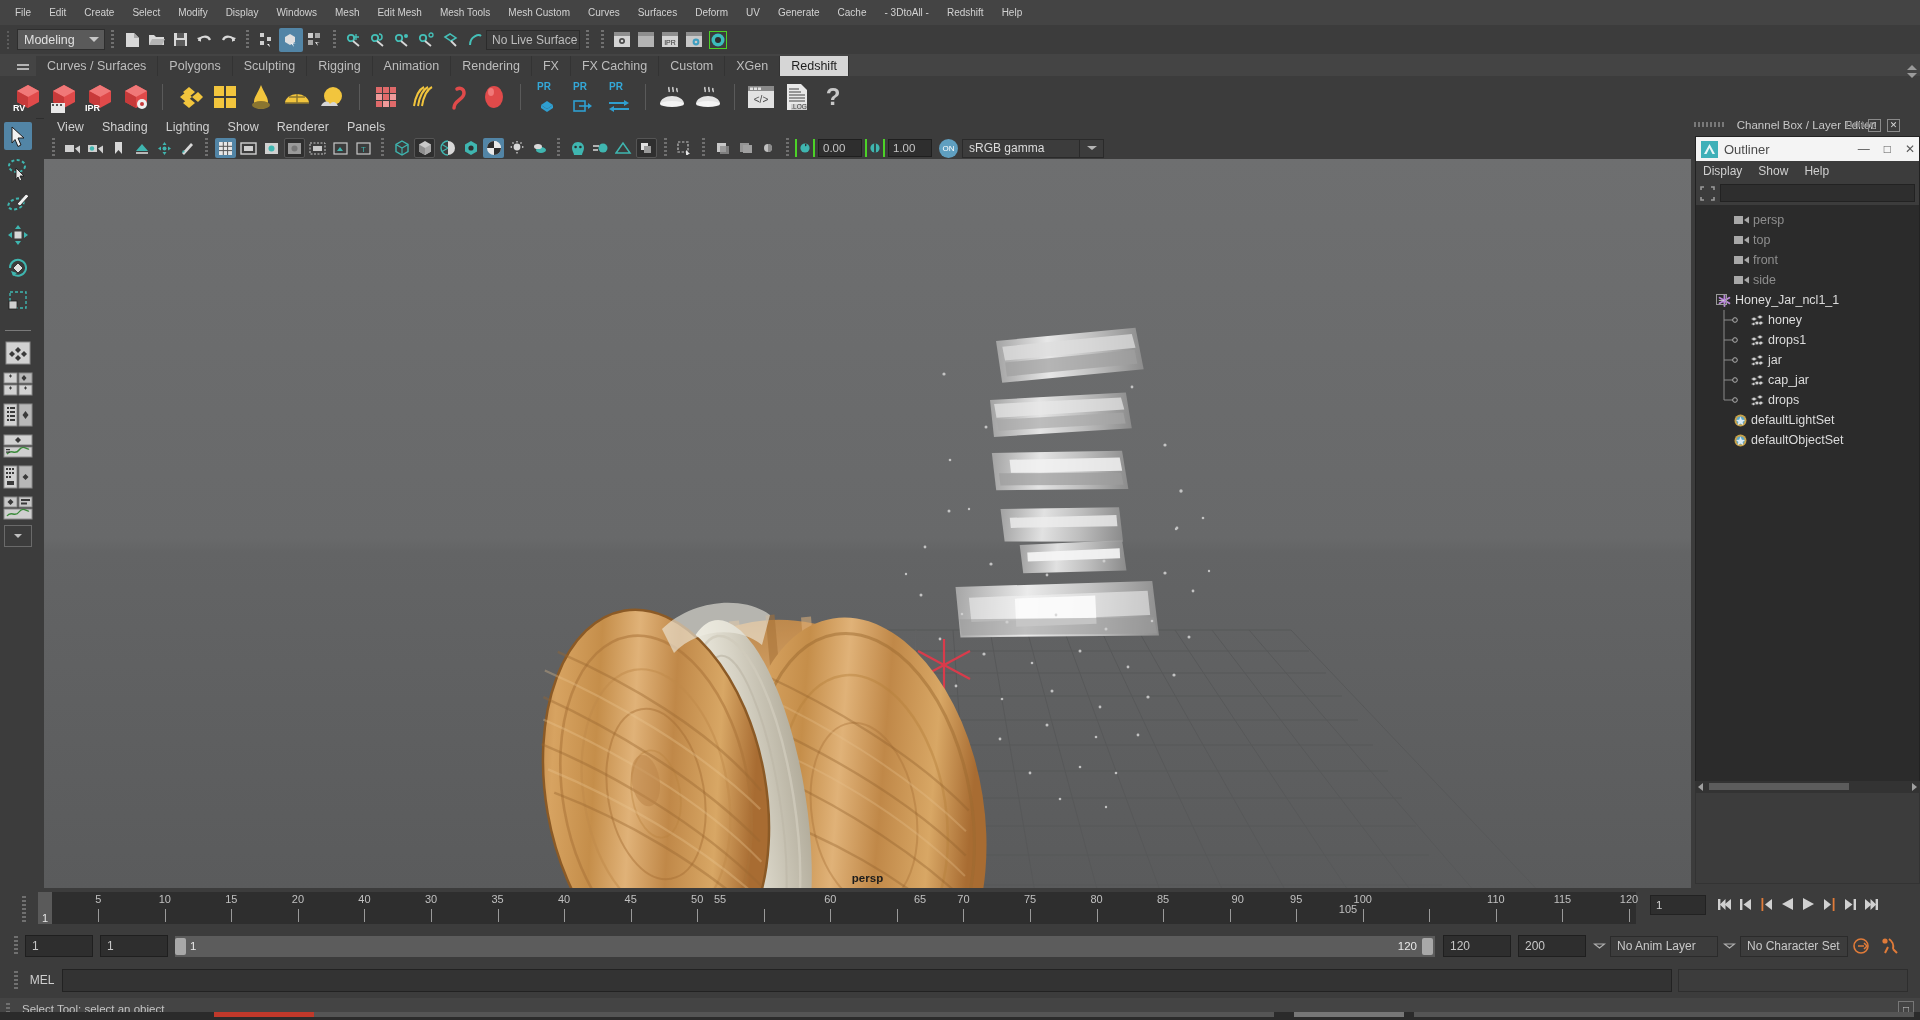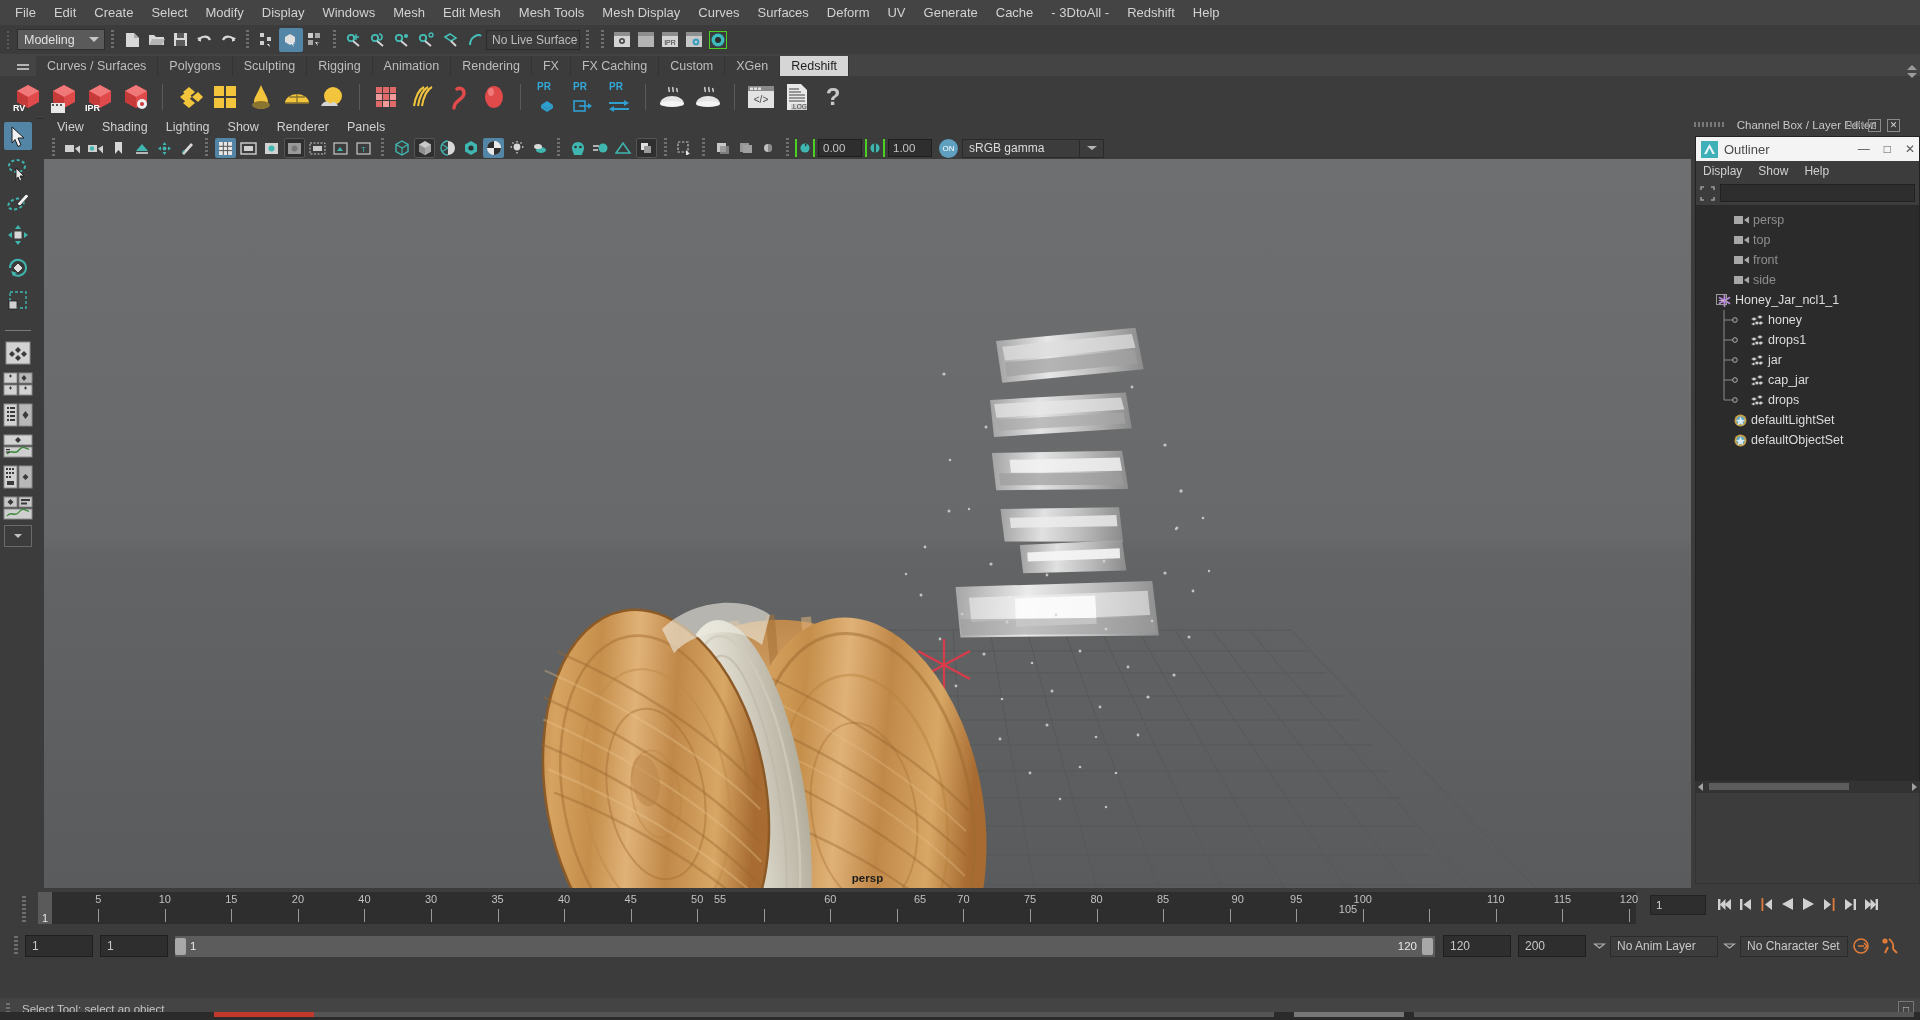--- a/index.html
+++ b/index.html
@@ -7,21 +7,21 @@
     width:1920px; height:1020px; overflow:hidden;
     background:#444444;
     font-family:"Liberation Sans", sans-serif;
     font-size:13px; color:#c8c8c8;
     -webkit-font-smoothing:antialiased;
   }
   .app{ position:relative; width:1920px; height:1020px; background:#3c3c3c; }
 
   
   .menubar{ height:25px; background:#444; display:flex; align-items:center; padding-left:6px; }
-  .menubar .mi{ padding:2px 9px; font-size:13px; color:#d2d2d2; white-space:nowrap; }
+  .menubar .mi{ padding:2px 9px; font-size:10px; color:#d2d2d2; white-space:nowrap; }
 
   
   .statusline{ height:29px; background:#3c3c3c; display:flex; align-items:center; padding-left:4px; gap:0px; }
   .grip{ width:10px; height:22px; background:
       repeating-linear-gradient(to bottom,#6a6a6a 0 2px,transparent 2px 4px);
       background-size:2px 4px; background-repeat:repeat-y; background-position:3px 2px;
       opacity:.7; margin-right:3px; }
   .modeselect{ width:88px; height:21px; background:#5a5a5a; border:1px solid #2e2e2e;
      color:#e0e0e0; font-size:12.5px; display:flex; align-items:center; padding-left:6px; position:relative; }
   .modeselect .arw{ position:absolute; right:5px; top:7px; border-left:5px solid transparent;
@@ -177,21 +177,21 @@
       <div class="mi">File</div>
       <div class="mi">Edit</div>
       <div class="mi">Create</div>
       <div class="mi">Select</div>
       <div class="mi">Modify</div>
       <div class="mi">Display</div>
       <div class="mi">Windows</div>
       <div class="mi">Mesh</div>
       <div class="mi">Edit Mesh</div>
       <div class="mi">Mesh Tools</div>
-      <div class="mi">Mesh Display</div>
+      <div class="mi">Mesh Custom</div>
       <div class="mi">Curves</div>
       <div class="mi">Surfaces</div>
       <div class="mi">Deform</div>
       <div class="mi">UV</div>
       <div class="mi">Generate</div>
       <div class="mi">Cache</div>
       <div class="mi">- 3DtoAll -</div>
       <div class="mi">Redshift</div>
       <div class="mi">Help</div>
     </div>
@@ -1567,20 +1567,26 @@
       </div>
       <div class="ddarw" style="width:28px;">
         <svg width="20" height="18" viewBox="0 0 20 18">
             <circle cx="5" cy="4" r="2.6" fill="#e07b39"></circle>
             <path d="M9 2c3 2 5 6 4 10" stroke="#e07b39" stroke-width="2" fill="none"></path>
             <path d="M13 12l4 4M8 10l-3 6" stroke="#e07b39" stroke-width="2" fill="none"></path>
           </svg>
       </div>
     </div>
 
+    <div class="melrow">
+      <span class="tlgrip" style="position:relative;left:0;top:0;height:18px;margin-right:4px;"></span>
+      <span class="mellabel">MEL</span>
+      <input class="melinput" style="color: rgb(216, 216, 216); font-size: 12px; padding-left: 6px; outline: none;" value="">
+      <div class="melout"></div>
+    </div>
 
     <div class="helpline">
       <span class="helpgrip"></span>
       <span>Select Tool: select an object</span>
       <span class="helpbtn">□</span>
     </div>
   </div>
 
   <div class="botstrip">
     <i class="red"></i>

